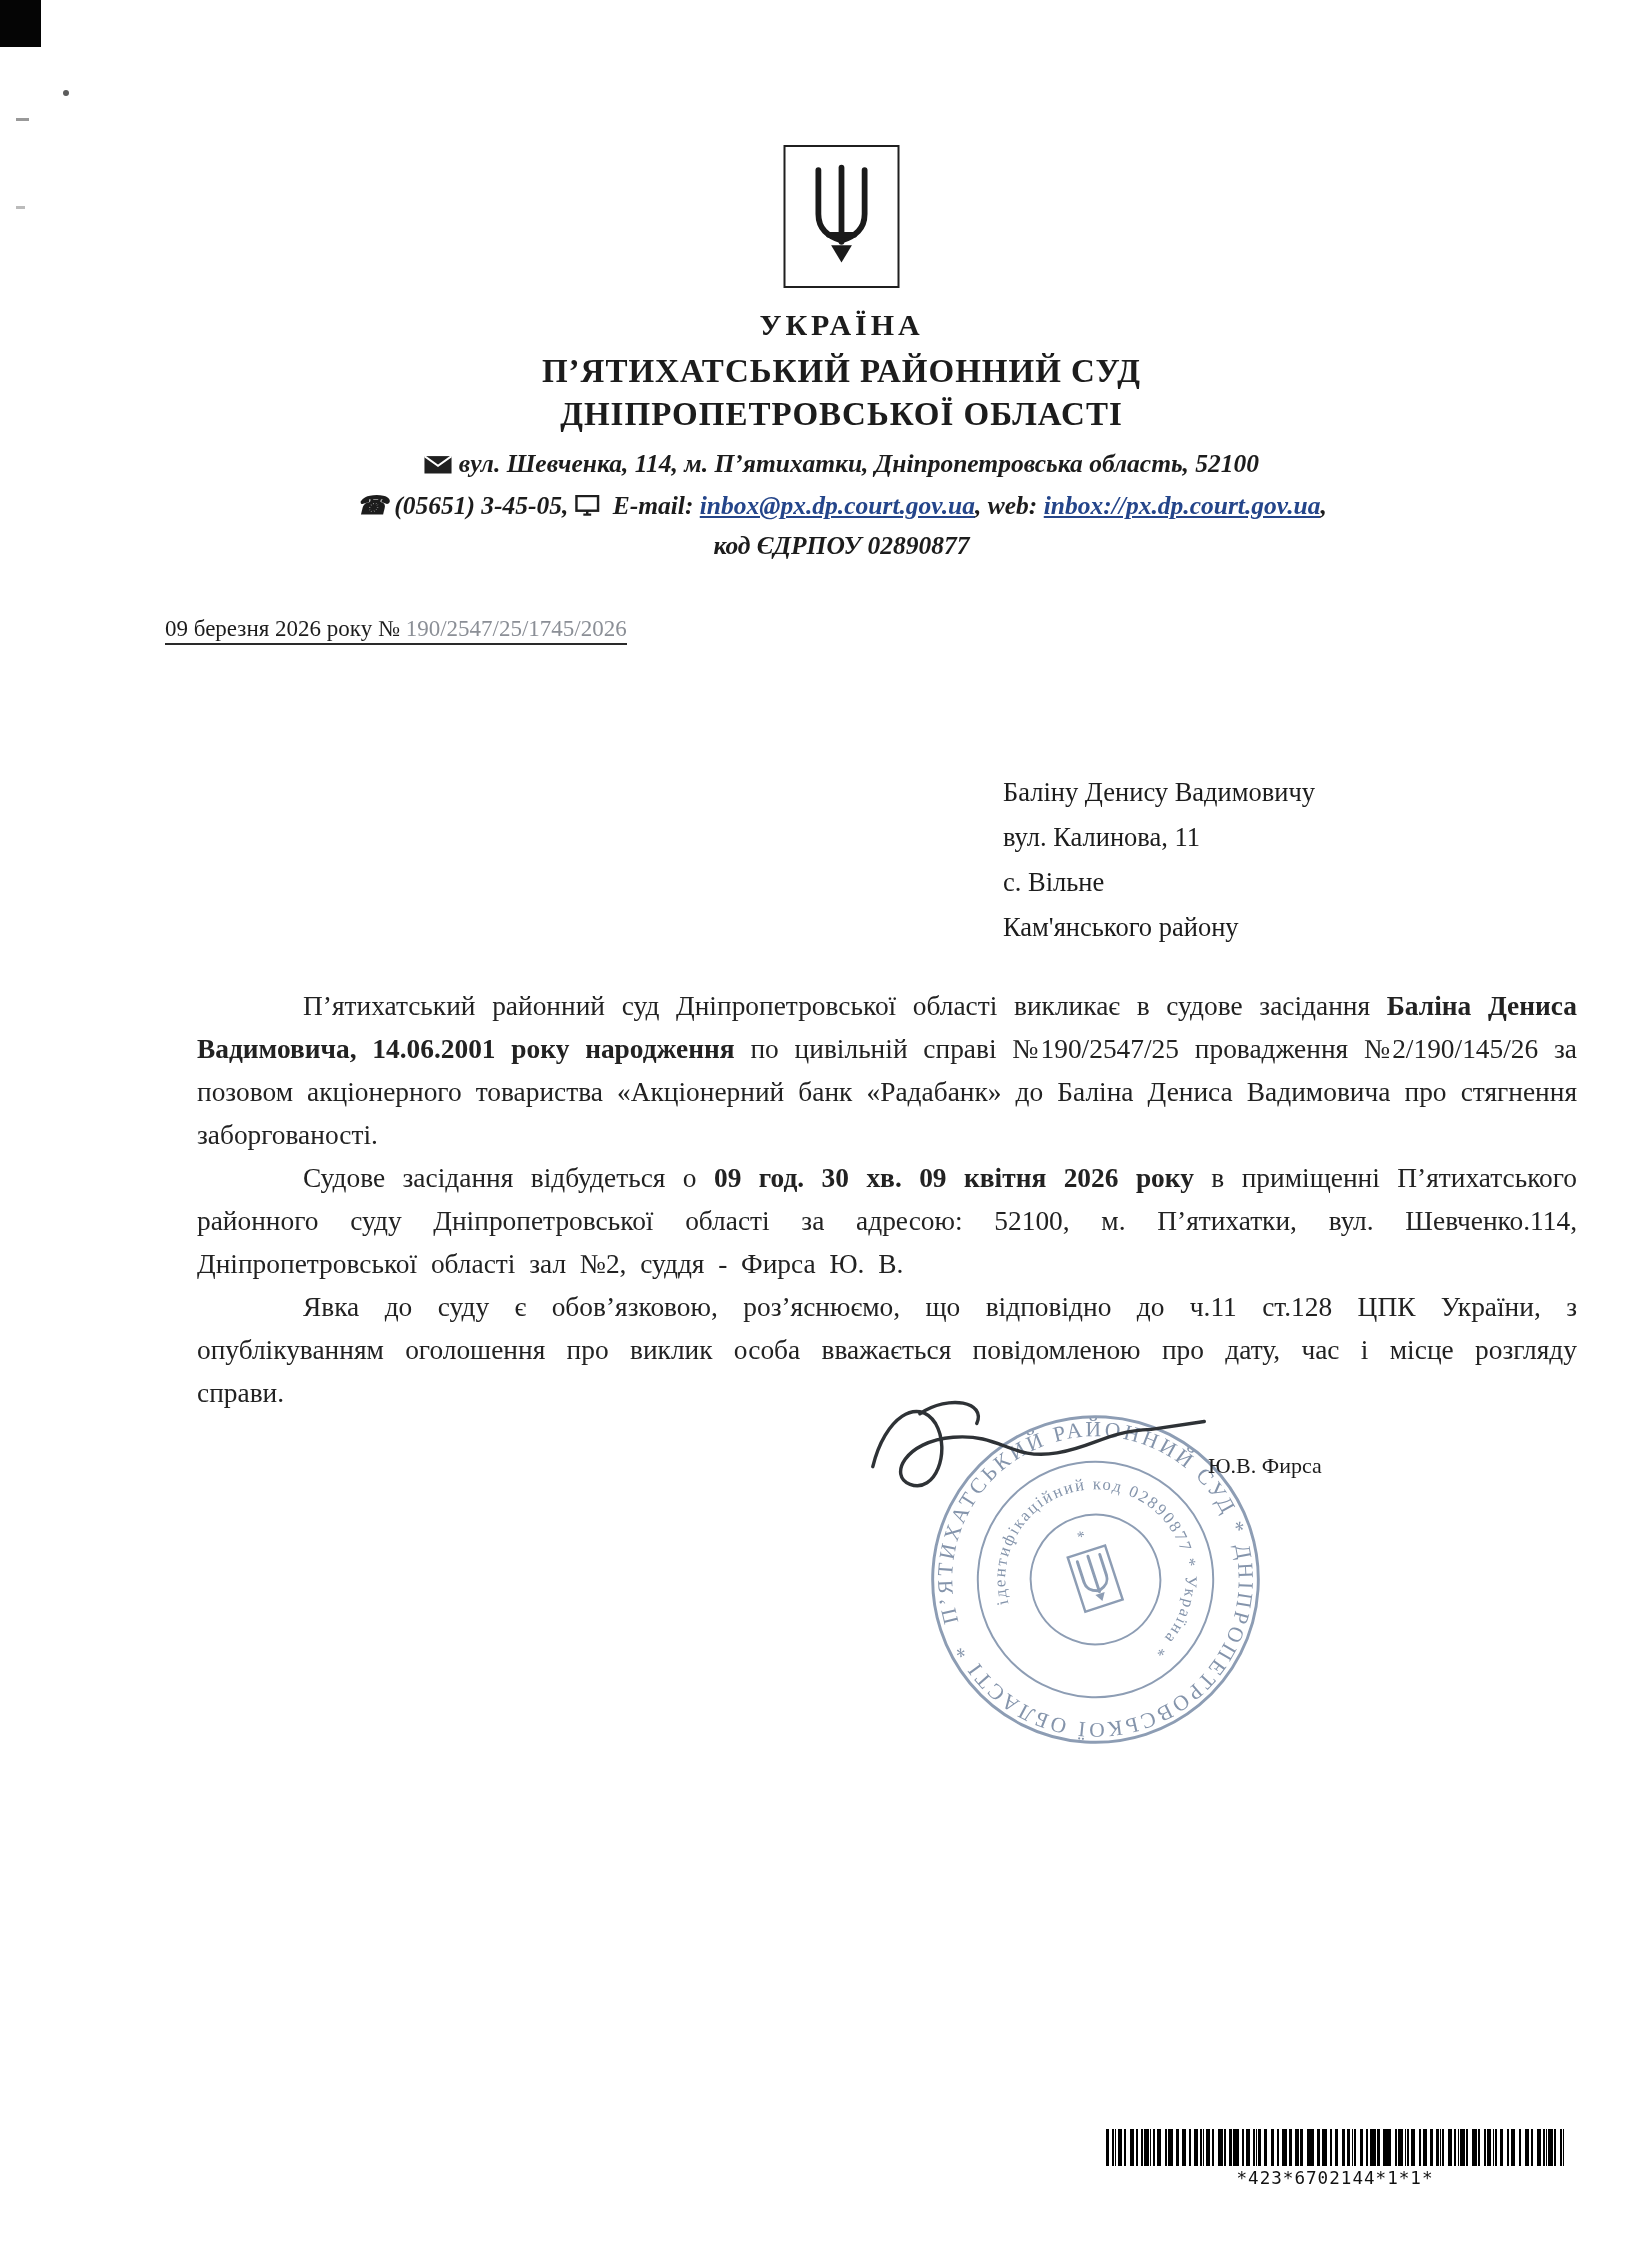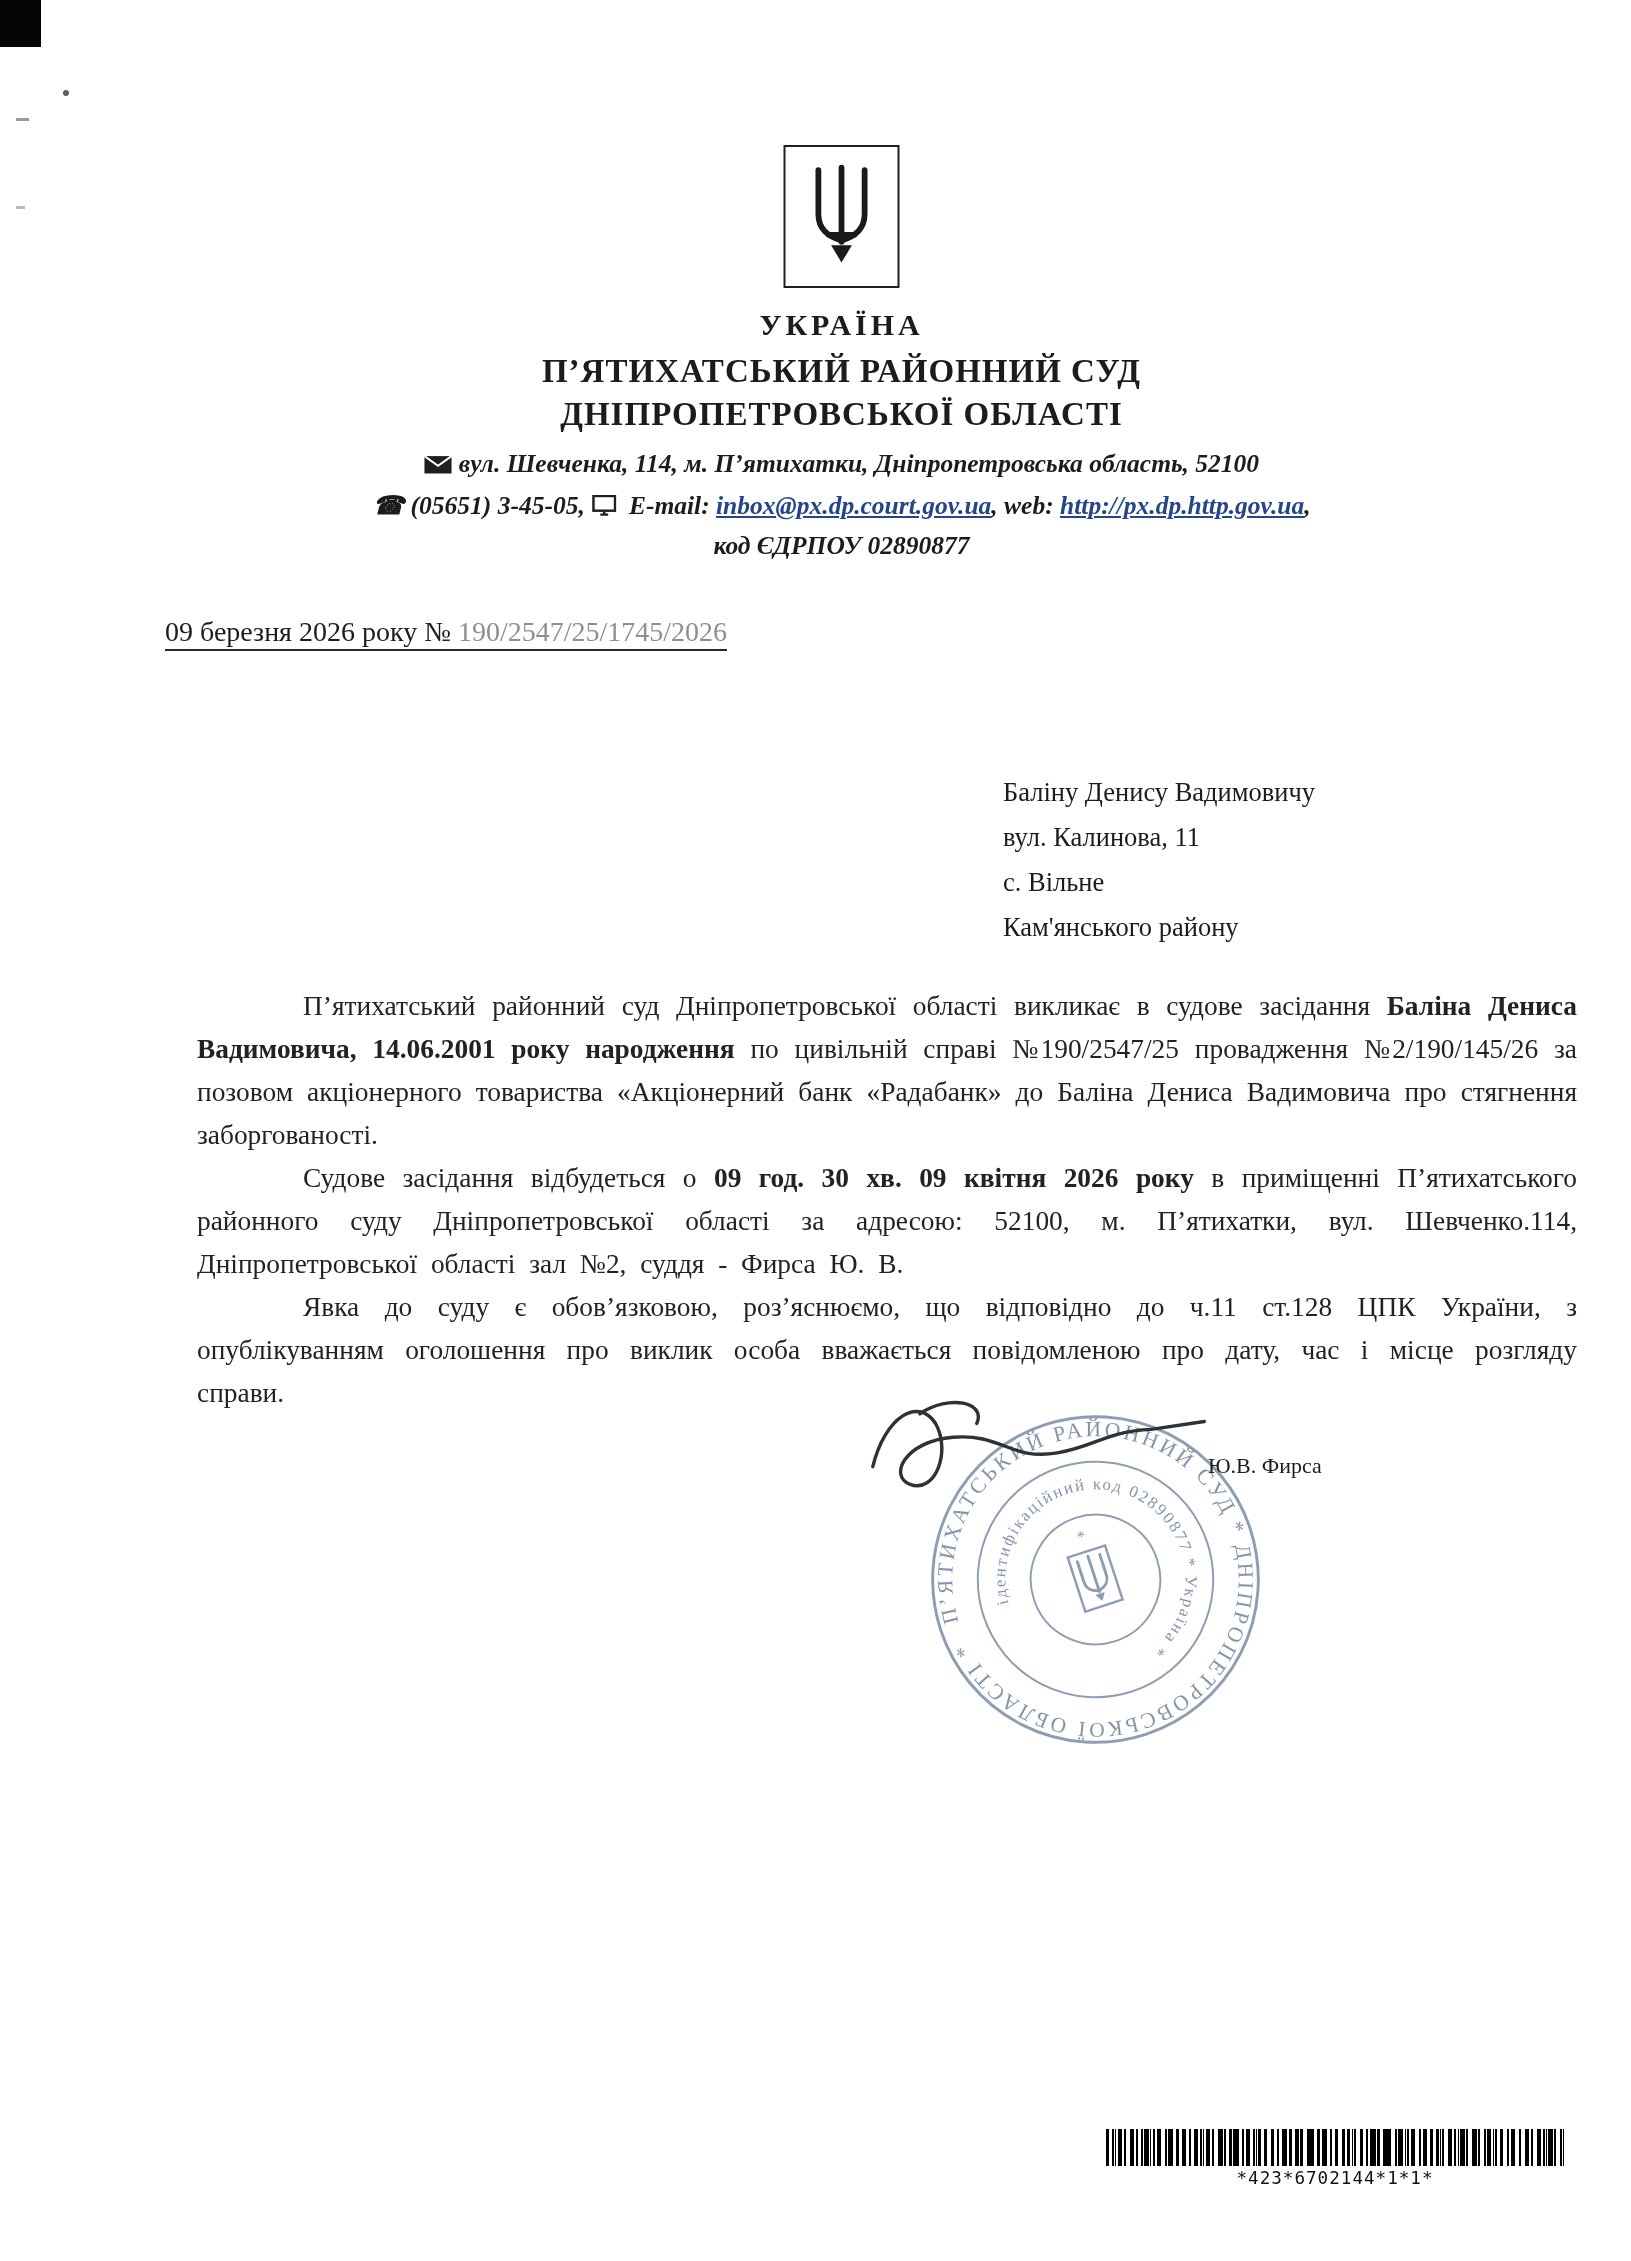--- a/index.html
+++ b/index.html
@@ -32,21 +32,21 @@
   .country { margin-top:19.6px; font-size:30px; font-weight:bold; letter-spacing:3.9px; }
   .court-line1 { margin-top:11.8px; font-size:33px; font-weight:bold; letter-spacing:1px; }
   .court-line2 { margin-top:5.9px; font-size:33px; font-weight:bold; letter-spacing:1px; }
   .addr-line { margin-top:15.7px; font-size:25.5px; font-weight:bold; font-style:italic; }
   .contact-line { margin-top:7.8px; font-size:25.5px; font-weight:bold; font-style:italic; }
   .edrpou-line { margin-top:7.8px; font-size:25.5px; font-weight:bold; font-style:italic; }
   .doc-link { color:#24458a; text-decoration:underline; }
   .icon-inline { display:inline-block; vertical-align:-2.9px; margin-right:5.9px; }
 
   
-  .ref-line { position:absolute; left:165px; top:616px; font-size:28px; }
+  .ref-line { position:absolute; left:165px; top:616px; font-size:23px; }
   .ref-underline { border-bottom:2px solid #2a2a2a; padding-bottom:2px; }
   .ref-number { color:#8b8f96; }
 
   
   .recipient { position:absolute; left:1003px; top:770px; font-size:26.5px; line-height:45px; }
 
   
   .body-text { position:absolute; left:165px; top:985px; width:1380px; font-size:27.4px; line-height:43px; text-align:justify; word-spacing:6.9px; color:#222;margin-left:32px; }
   .body-text p { margin:0; text-indent:106px; }
   .seg-bold { font-weight:bold; }
@@ -113,21 +113,21 @@
       <span>(05651) 3-45-05,</span>
       <span class="icon-inline">
         <svg width="25.5" height="21.6" viewBox="0 0 26 22">
             <rect x="2" y="1" width="22" height="15" fill="none" stroke="#1f1f1f" stroke-width="2.5"></rect>
             <path d="M9 20 h8 M13 16 v4" stroke="#1f1f1f" stroke-width="2.5"></path>
           </svg>
       </span>
       <span>E-mail:</span>
       <span class="doc-link">inbox@px.dp.court.gov.ua</span><span>,</span>
       <span>web:</span>
-      <span class="doc-link">http://px.dp.http.gov.ua</span><span>,</span>
+      <span class="doc-link">inbox://px.dp.court.gov.ua</span><span>,</span>
     </div>
     <div class="edrpou-line">код ЄДРПОУ 02890877</div>
   </div>
 
   <div class="ref-line">
     <span class="ref-underline">
       <span>09 березня 2026 року № </span><span class="ref-number">190/2547/25/1745/2026</span>
     </span>
   </div>
 

